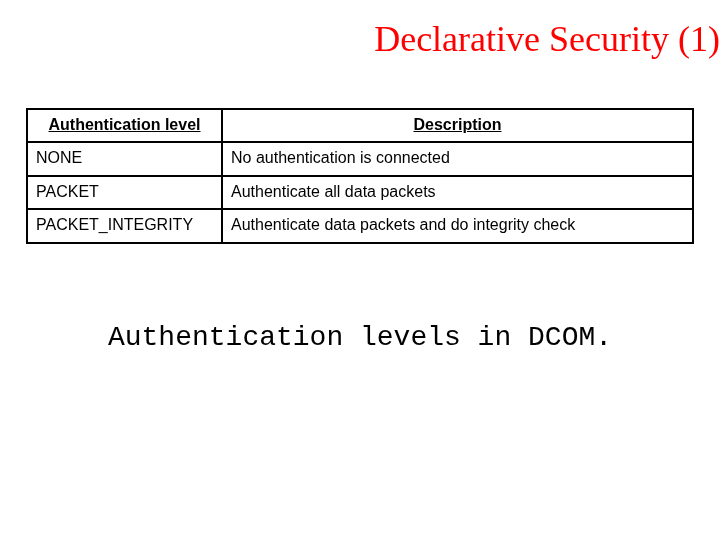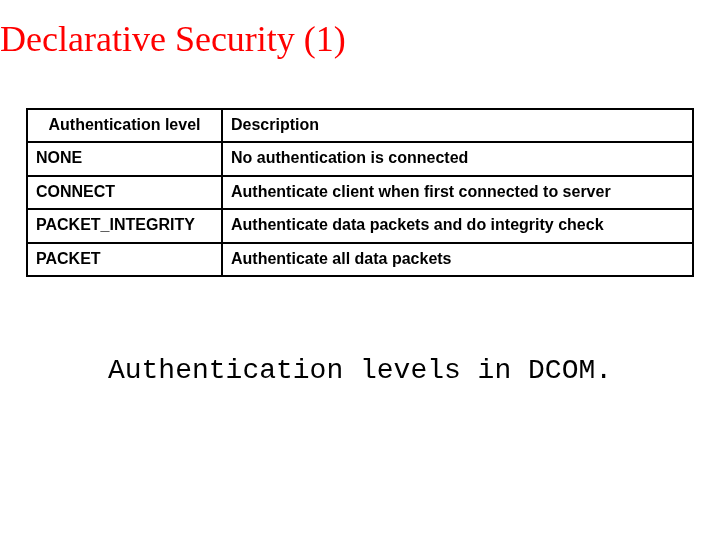--- a/index.html
+++ b/index.html
@@ -11,21 +11,21 @@
     font-family: "Times New Roman", Times, serif;
     color: #000000;
   }
   .slide {
     width: 720px;
     height: 540px;
     position: relative;
     box-sizing: border-box;
   }
   .title {
-    text-align: left;
+    text-align: right;
     font-size: 36px;
     font-weight: normal;
     color: #ff0000;
     margin: 0;
     padding-top: 18px;
   }
   .table-wrap {
     margin: 48px 26px 0 26px;
   }
   table {
@@ -36,30 +36,31 @@
   col.level { width: 195px; }
   col.desc  { width: auto; }
   th, td {
     border: 2px solid #000000;
     padding: 6px 8px 7px 8px;
     font-family: Arial, Helvetica, sans-serif;
     font-size: 16px;
     line-height: 1.15;
     vertical-align: middle;
     text-align: left;
-    font-weight: bold;
+    font-weight: normal;
     color: #000000;
     background: #ffffff;
   }
   th {
     text-align: center;
     font-weight: bold;
+    text-decoration: underline;
   }
   th.level-header { text-align: center; }
-  th.desc-header  { text-align: left; }
+  th.desc-header  { text-align: center; }
   .caption {
     text-align: center;
     font-size: 28px;
     font-family: Liberation Mono, monospace;
     color: #000000;
     margin-top: 78px;
   }
 </style>
 </head>
 <body>
@@ -79,30 +80,26 @@
           <th class="level-header">Authentication level</th>
           <th class="desc-header">Description</th>
         </tr>
       </thead>
       <tbody>
         <tr>
           <td>NONE</td>
           <td>No authentication is connected</td>
         </tr>
         <tr>
-          <td>CONNECT</td>
-          <td>Authenticate client when first connected to server</td>
+          <td>PACKET</td>
+          <td>Authenticate all data packets</td>
         </tr>
         <tr>
           <td>PACKET_INTEGRITY</td>
           <td>Authenticate data packets and do integrity check</td>
-        </tr>
-        <tr>
-          <td>PACKET</td>
-          <td>Authenticate all data packets</td>
         </tr>
       </tbody>
     </table>
   </div>
 
   <div class="caption">Authentication levels in DCOM.</div>
 
 </div>
 
 </body></html>

